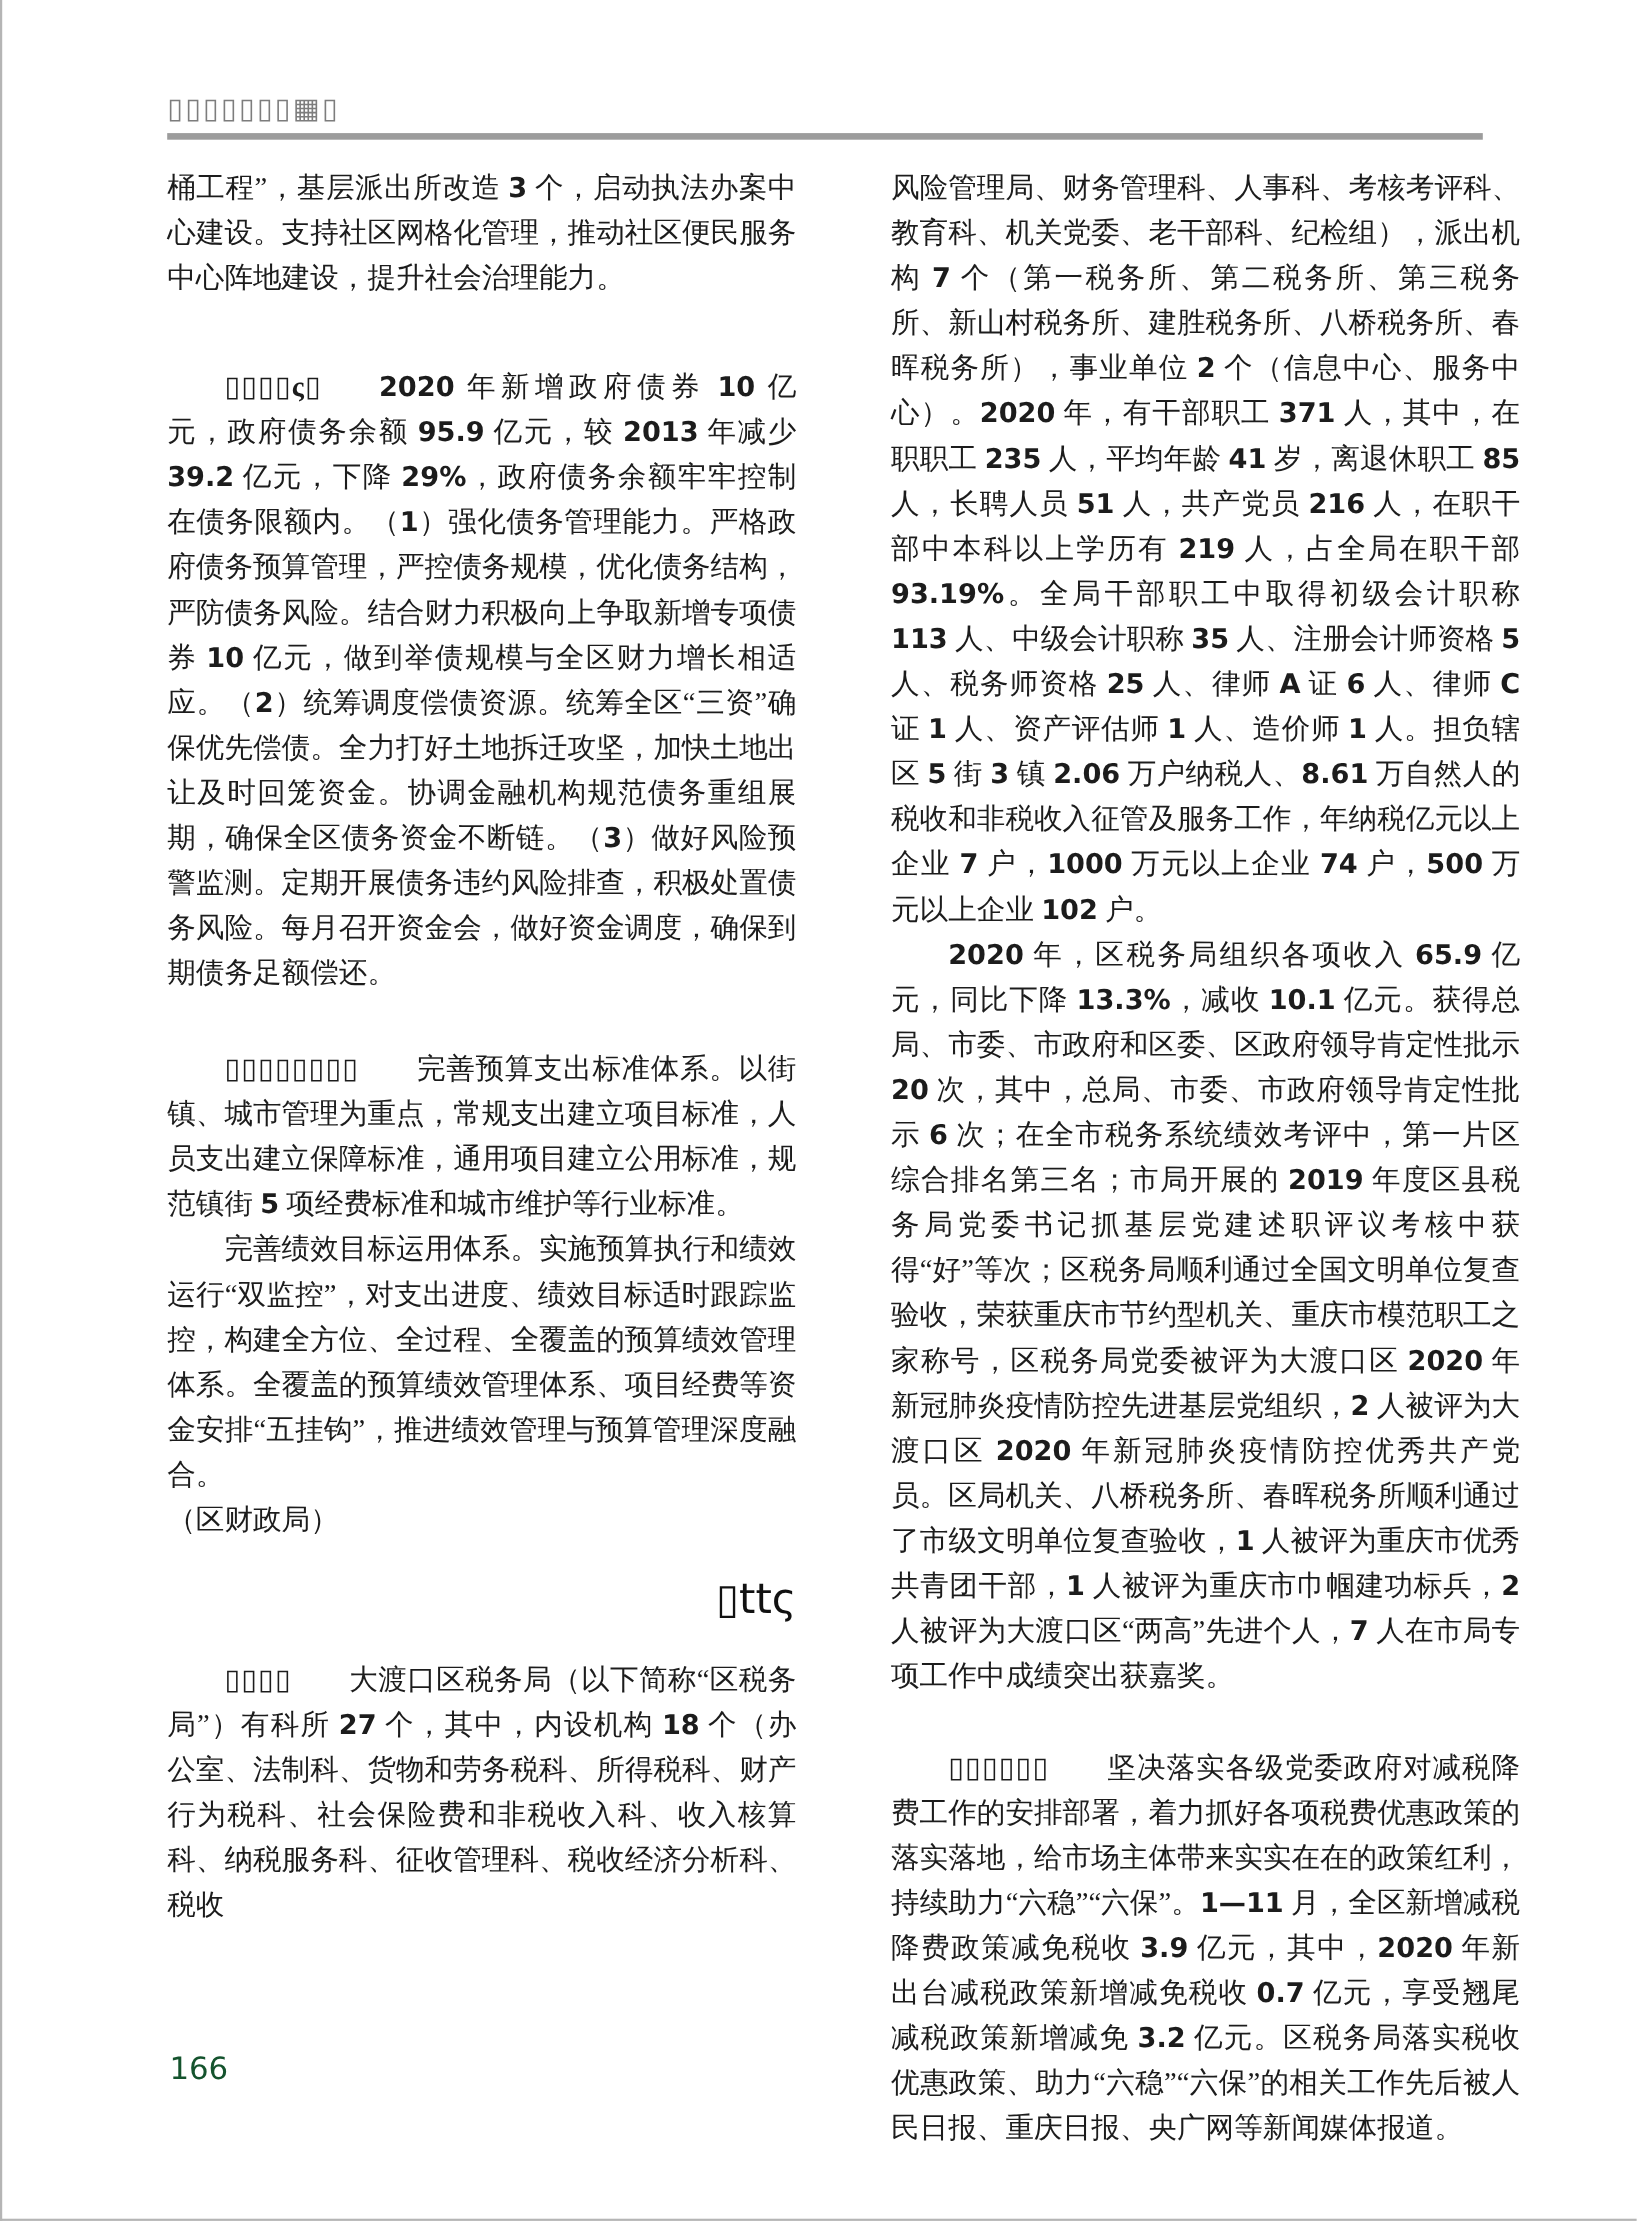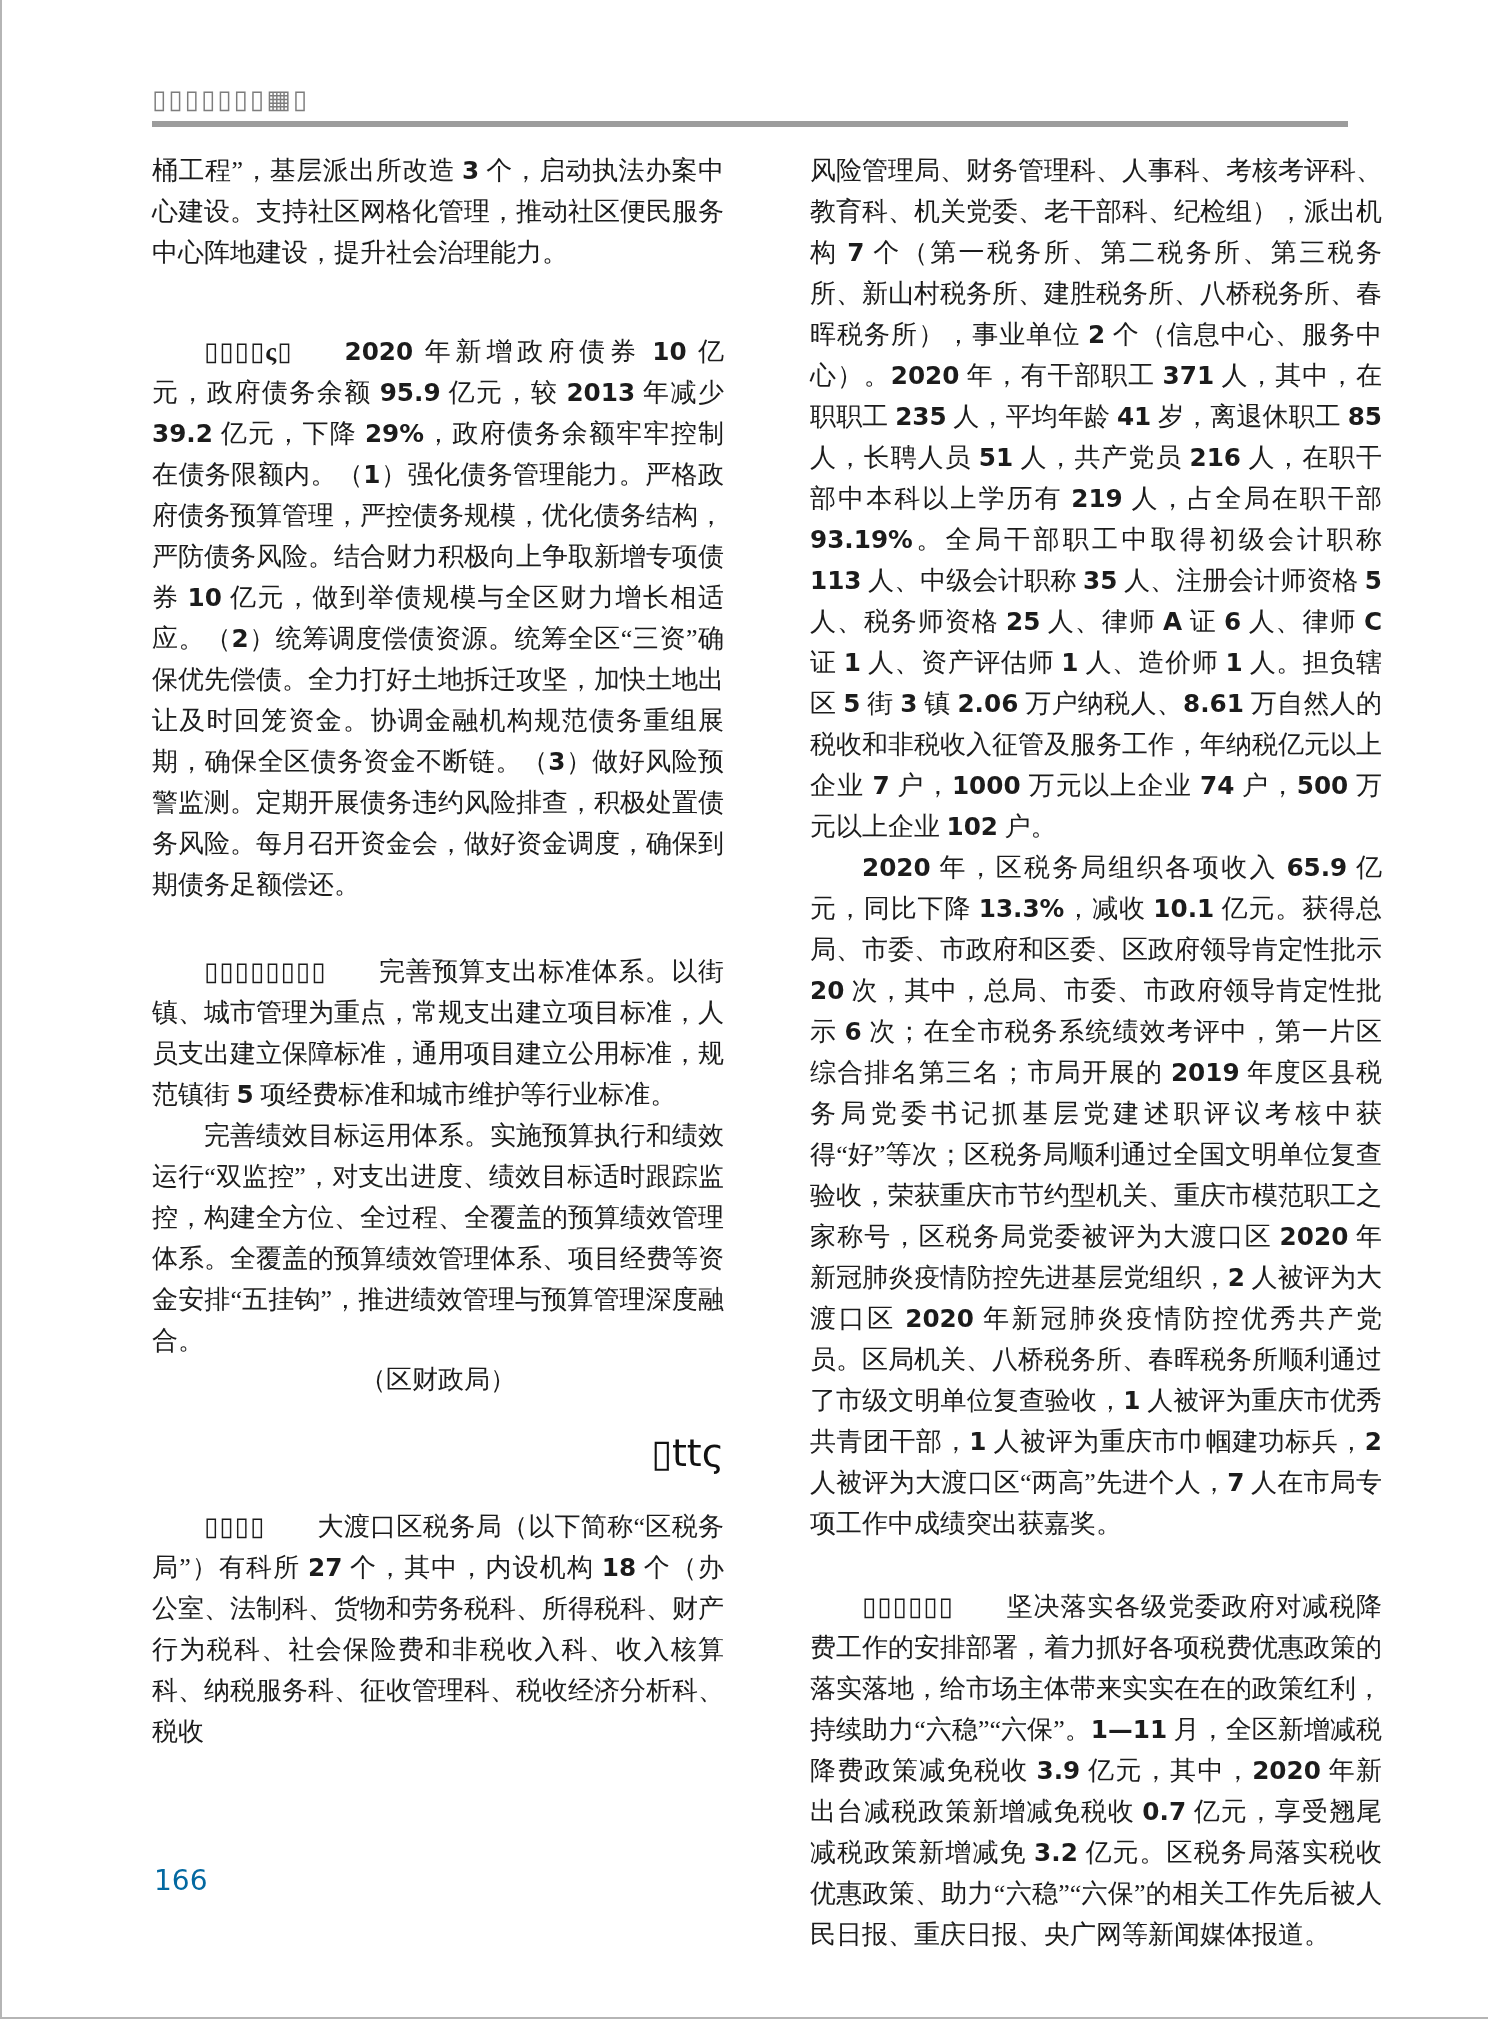--- a/index.html
+++ b/index.html
@@ -32,38 +32,38 @@
   }
   .col-left{left:150px;}
   .col-right{left:808px;}
   .col p{margin:0;padding:0;}
   .indent{text-indent:2em;}
   .entry{text-indent:2em;}
   .entry-head{font-weight:bold;margin-right:2em;letter-spacing:1px;}
   .gap-lg{margin-top:58px !important;}
   .gap-md{margin-top:46px !important;}
   .gap-rt{margin-top:42px !important;}
-  .attribution{text-align:center;padding-right:8px;font-family:Liberation Mono, monospace;}
+  .attribution{text-align:left;padding-right:8px;}
   .section-title{
     margin:26px 0 28px 0;
     text-align:right;
     font-family:"DejaVu Sans","Liberation Sans",sans-serif;
     font-size:38px;line-height:50px;font-weight:normal;
     color:#111;
     text-indent:0;
   }
   .num{
     font-family:"DejaVu Sans","Liberation Sans",sans-serif;
     font-weight:bold;
     font-size:0.95em;
   }
   .page-number{
     position:absolute;left:152px;top:1864px;
     font-family:"DejaVu Sans","Liberation Sans",sans-serif;
-    font-size:28px;color:#0369a1;
+    font-size:28px;color:#14532d;
   }
 </style>
 </head>
 <body>
 
 <div class="page">
 
   <div class="running-head">
     <span>▯▯▯▯▯▯▯▦▯</span>
   </div>

